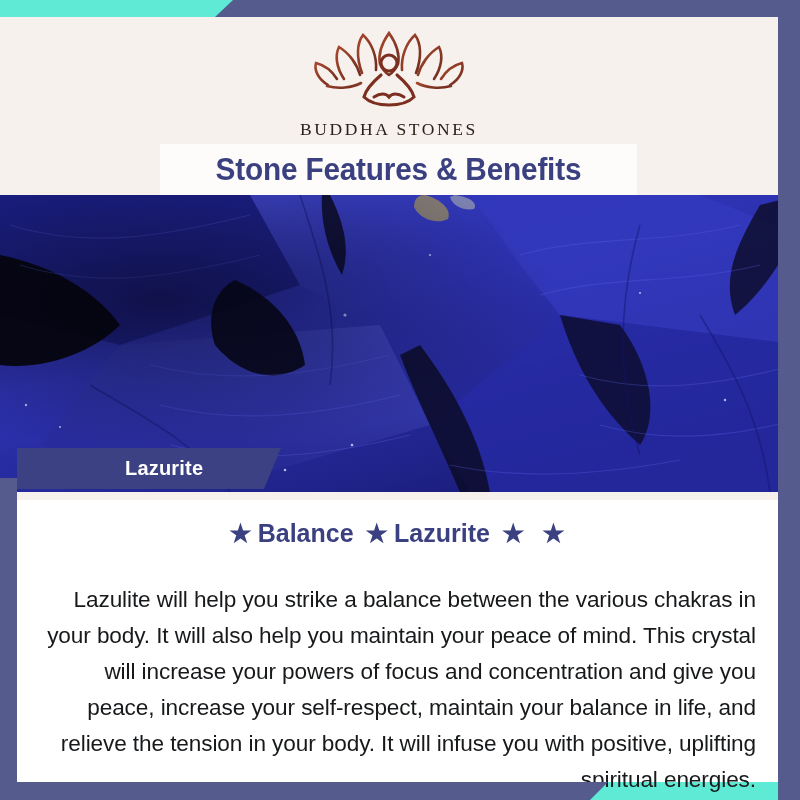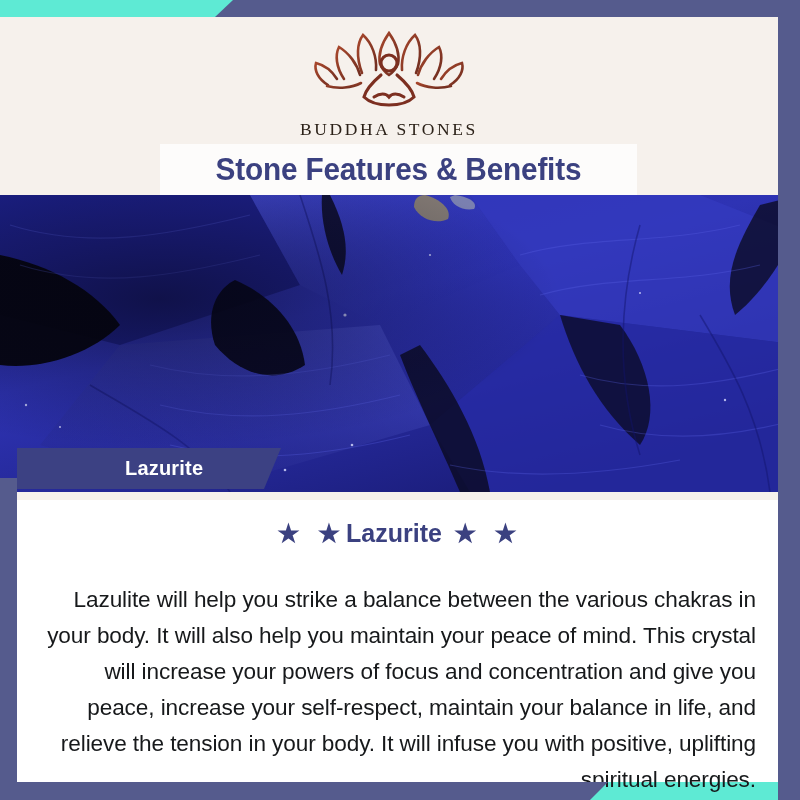--- a/index.html
+++ b/index.html
@@ -310,20 +310,21 @@
   <div class="name-banner">
     <span class="name-text">Lazurite</span>
   </div>
 
   <div class="body-card">
     <div class="body-card-strip"></div>
 
     <div class="benefits">
       <span class="benefit b1">
         <span class="star">★</span>
+        <span>Balance</span>
       </span>
       <span class="benefit b2">
         <span class="star">★</span>
         <span>Lazurite</span>
       </span>
       <span class="benefit b3">
         <span class="star">★</span>
       </span>
       <span class="benefit b4">
         <span class="star">★</span>

